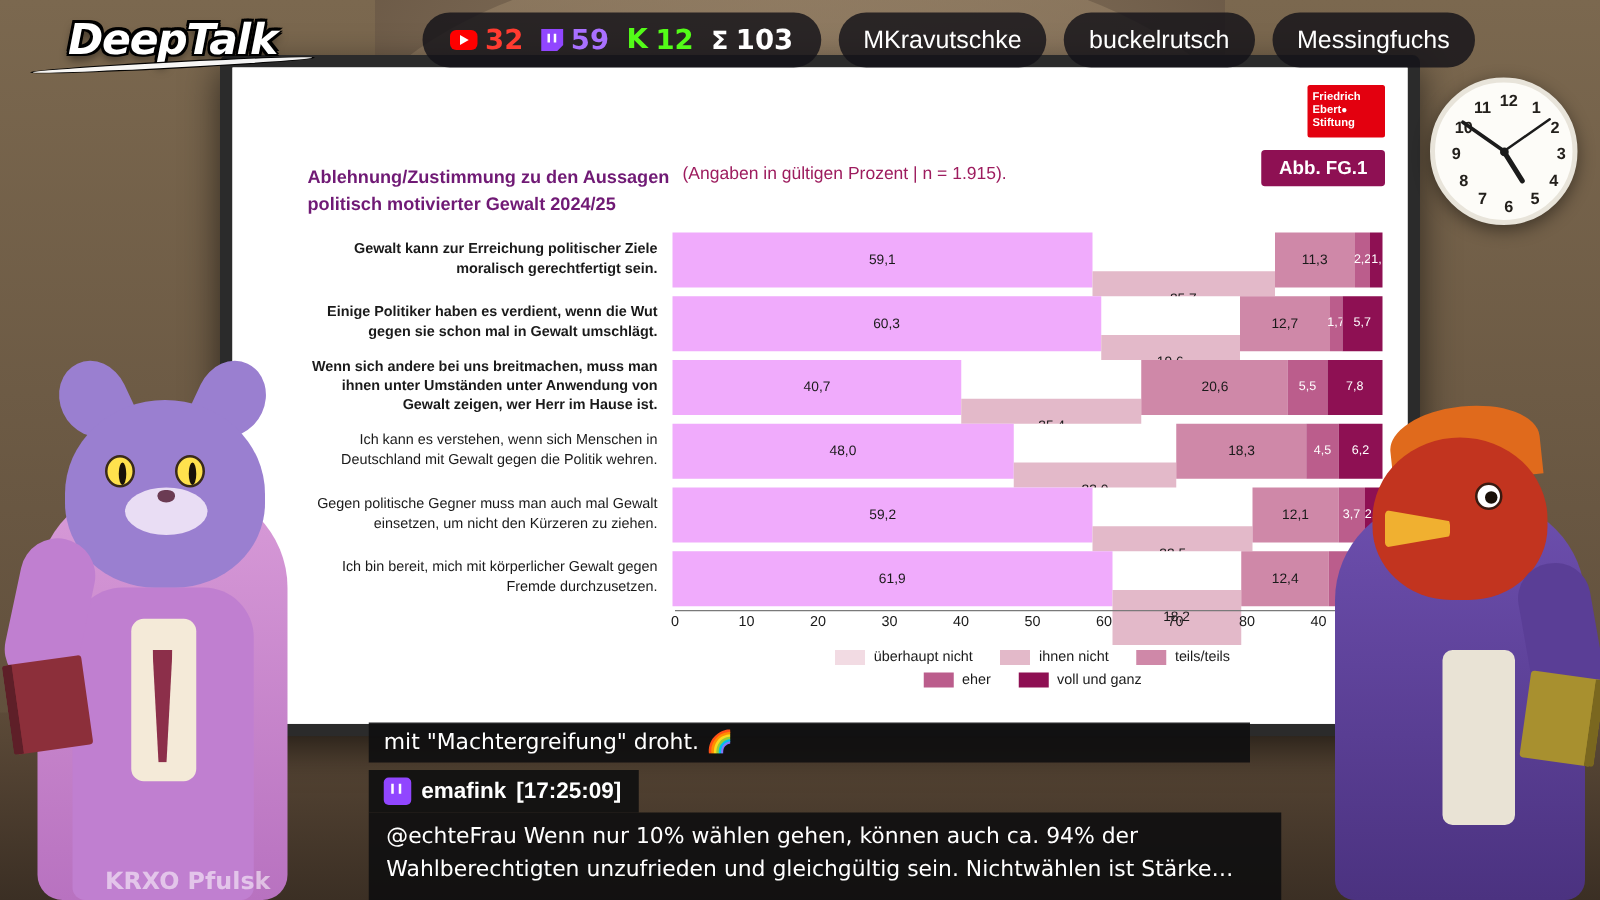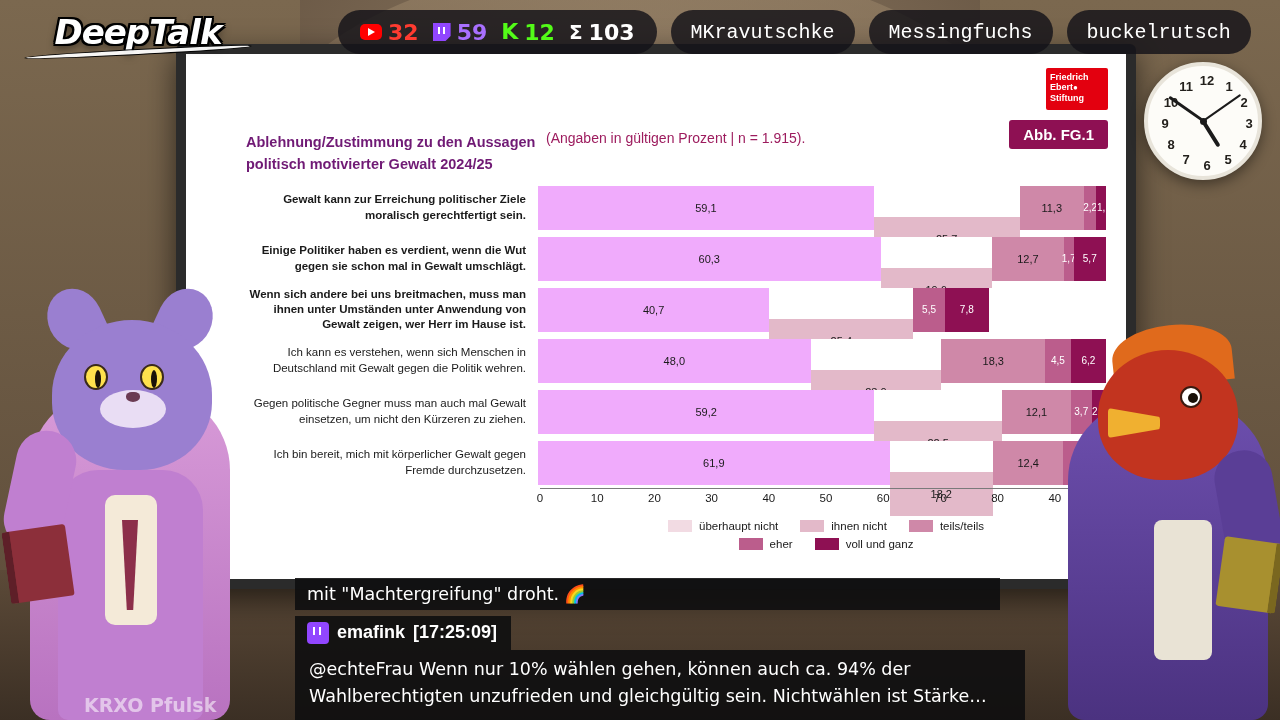--- a/index.html
+++ b/index.html
@@ -91,21 +91,21 @@
   }
   .ico-kick {
     color:#53fc18; font-weight:bold; font-size:22px; line-height:1;
   }
   .ico-sum { color:#fff; font-size:20px; font-weight:bold; }
 
   .name-pill {
     background:rgba(20,18,24,.82); color:#fff;
     border-radius:22px; height:44px; display:flex; align-items:center;
     padding:17px 20px; font-size:20px; margin-left:14px;
-    font-family:Liberation Mono, monospace;
+    font-family:Liberation Sans, sans-serif;
   }
 
   
   .clock {
     position:absolute; right:18px; top:62px; width:118px; height:118px;
     border-radius:50%; background:#fdfcf8; border:4px solid #e8e4da;
     box-shadow:0 4px 14px rgba(0,0,0,.45); z-index:45;
   }
   .clock .num {
     position:absolute; font-size:13px; color:#23201c; font-weight:600;
@@ -371,22 +371,22 @@
       <span class="ico-kick">K</span>
       <span class="num-kick">12</span>
     </div>
     <div class="ctr">
       <span class="ico-sum">Σ</span>
       <span class="num-sum">103</span>
     </div>
   </div>
 
   <div class="name-pill">MKravutschke</div>
+  <div class="name-pill">buckelrutsch</div>
   <div class="name-pill">Messingfuchs</div>
-  <div class="name-pill">buckelrutsch</div>
 </div>
 
 <div class="clock">
   <div class="num" style="left:59px;top:14px;">12</div>
   <div class="num" style="left:81px;top:20px;">1</div>
   <div class="num" style="left:96px;top:36px;">2</div>
   <div class="num" style="left:101px;top:57px;">3</div>
   <div class="num" style="left:95px;top:78px;">4</div>
   <div class="num" style="left:80px;top:93px;">5</div>
   <div class="num" style="left:59px;top:99px;">6</div>
@@ -464,20 +464,21 @@
               <div class="seg s4 tiny" style="width:1.7%">1,7</div>
               <div class="seg s5 tiny" style="width:5.7%">5,7</div>
             </div>
           </div>
 
           <div class="row">
             <div class="row-label bold">Wenn sich andere bei uns breitmachen, muss man ihnen unter Umständen unter Anwendung von Gewalt zeigen, wer Herr im Hause ist.</div>
             <div class="bars">
               <div class="seg s1" style="width:40.7%">40,7</div>
               <div class="seg s2" style="width:25.4%">25,4</div>
+              <div class="seg s3" style="width:20.6%">20,6</div>
               <div class="seg s4 tiny" style="width:5.5%">5,5</div>
               <div class="seg s5 tiny" style="width:7.8%">7,8</div>
             </div>
           </div>
 
           <div class="row">
             <div class="row-label">Ich kann es verstehen, wenn sich Menschen in Deutschland mit Gewalt gegen die Politik wehren.</div>
             <div class="bars">
               <div class="seg s1" style="width:48.0%">48,0</div>
               <div class="seg s2" style="width:23.0%">23,0</div>

